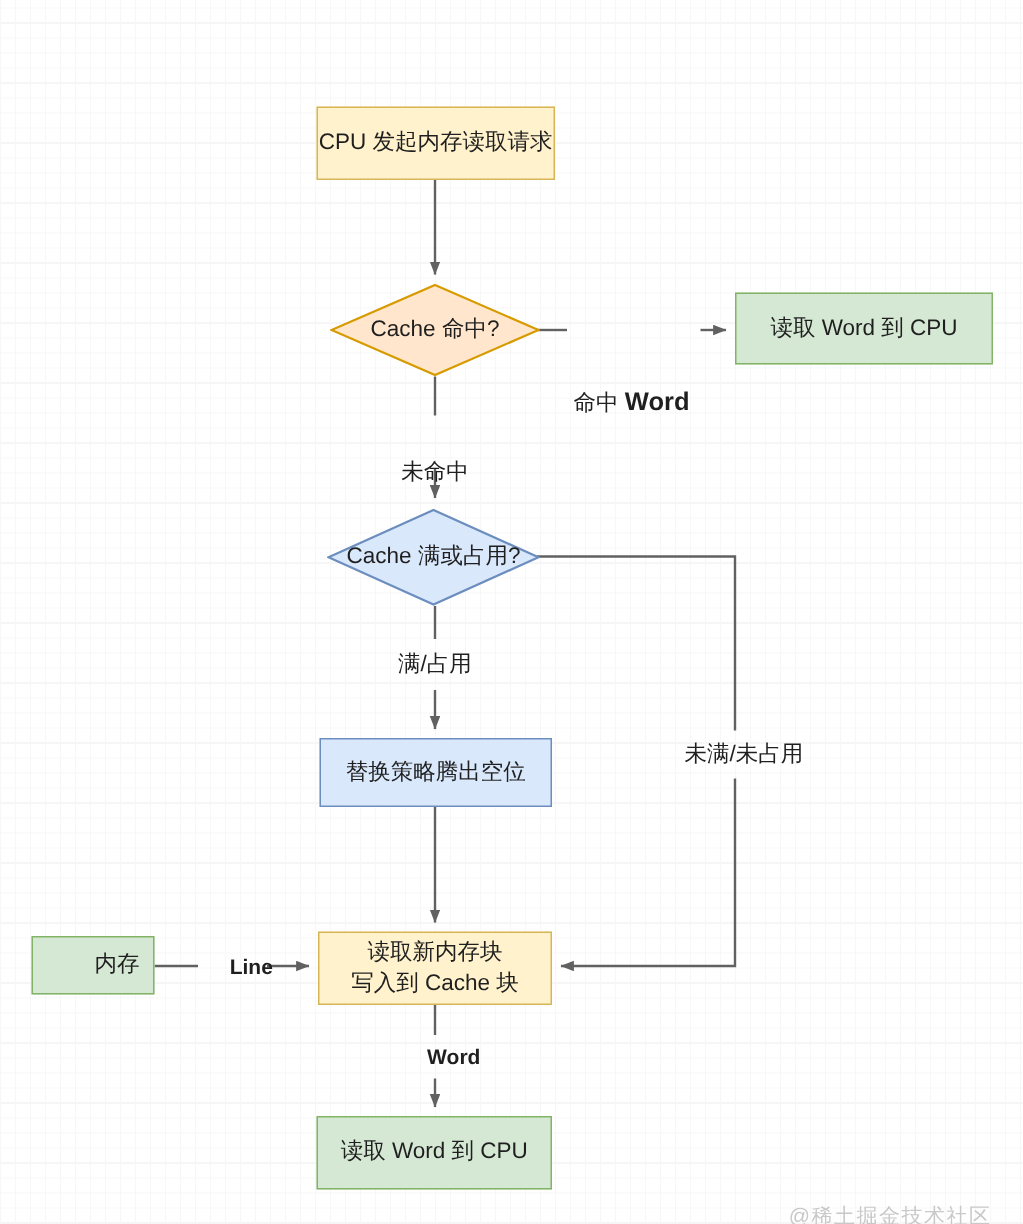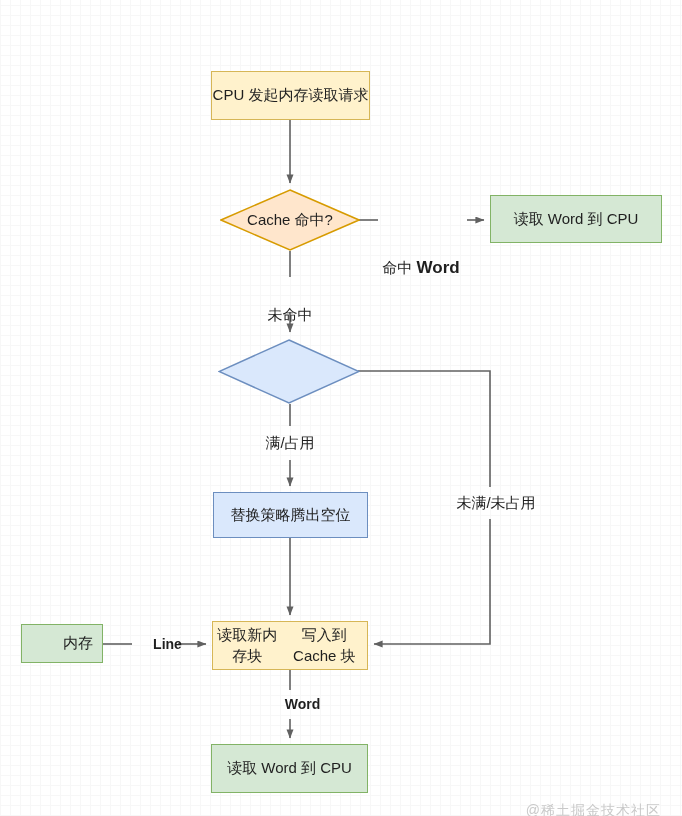--- a/index.html
+++ b/index.html
@@ -123,31 +123,32 @@
   </div>
 
   <div class="node rect green" style="left:490px; top:195px; width:172px; height:48px;">
     <span>读取 Word 到 CPU</span>
   </div>
 
   <div class="node diamond blue" style="left:218px; top:339px; width:142px; height:65px;">
     <svg viewBox="0 0 142 65" preserveAspectRatio="none">
       <polygon points="71,1 141,32.5 71,64 1,32.5"></polygon>
     </svg>
+    <span>Cache 满或占用?</span>
   </div>
 
   <div class="node rect blue" style="left:213px; top:492px; width:155px; height:46px;">
     <span>替换策略腾出空位</span>
   </div>
 
   <div class="node rect green" style="left:21px; top:624px; width:82px; height:39px;padding-left:32px;">
     <span>内存</span>
   </div>
 
-  <div class="node rect yellow" style="left:212px; top:621px; width:156px; height:49px; flex-direction:row;">
+  <div class="node rect yellow" style="left:212px; top:621px; width:156px; height:49px; flex-direction:column;">
     <span>读取新内存块</span>
     <span>写入到 Cache 块</span>
   </div>
 
   <div class="node rect green" style="left:211px; top:744px; width:157px; height:49px;">
     <span>读取 Word 到 CPU</span>
   </div>
 
   <div class="edge-label" style="left:421px; top:220px;margin-top:48px;">
     <span>命中</span>

